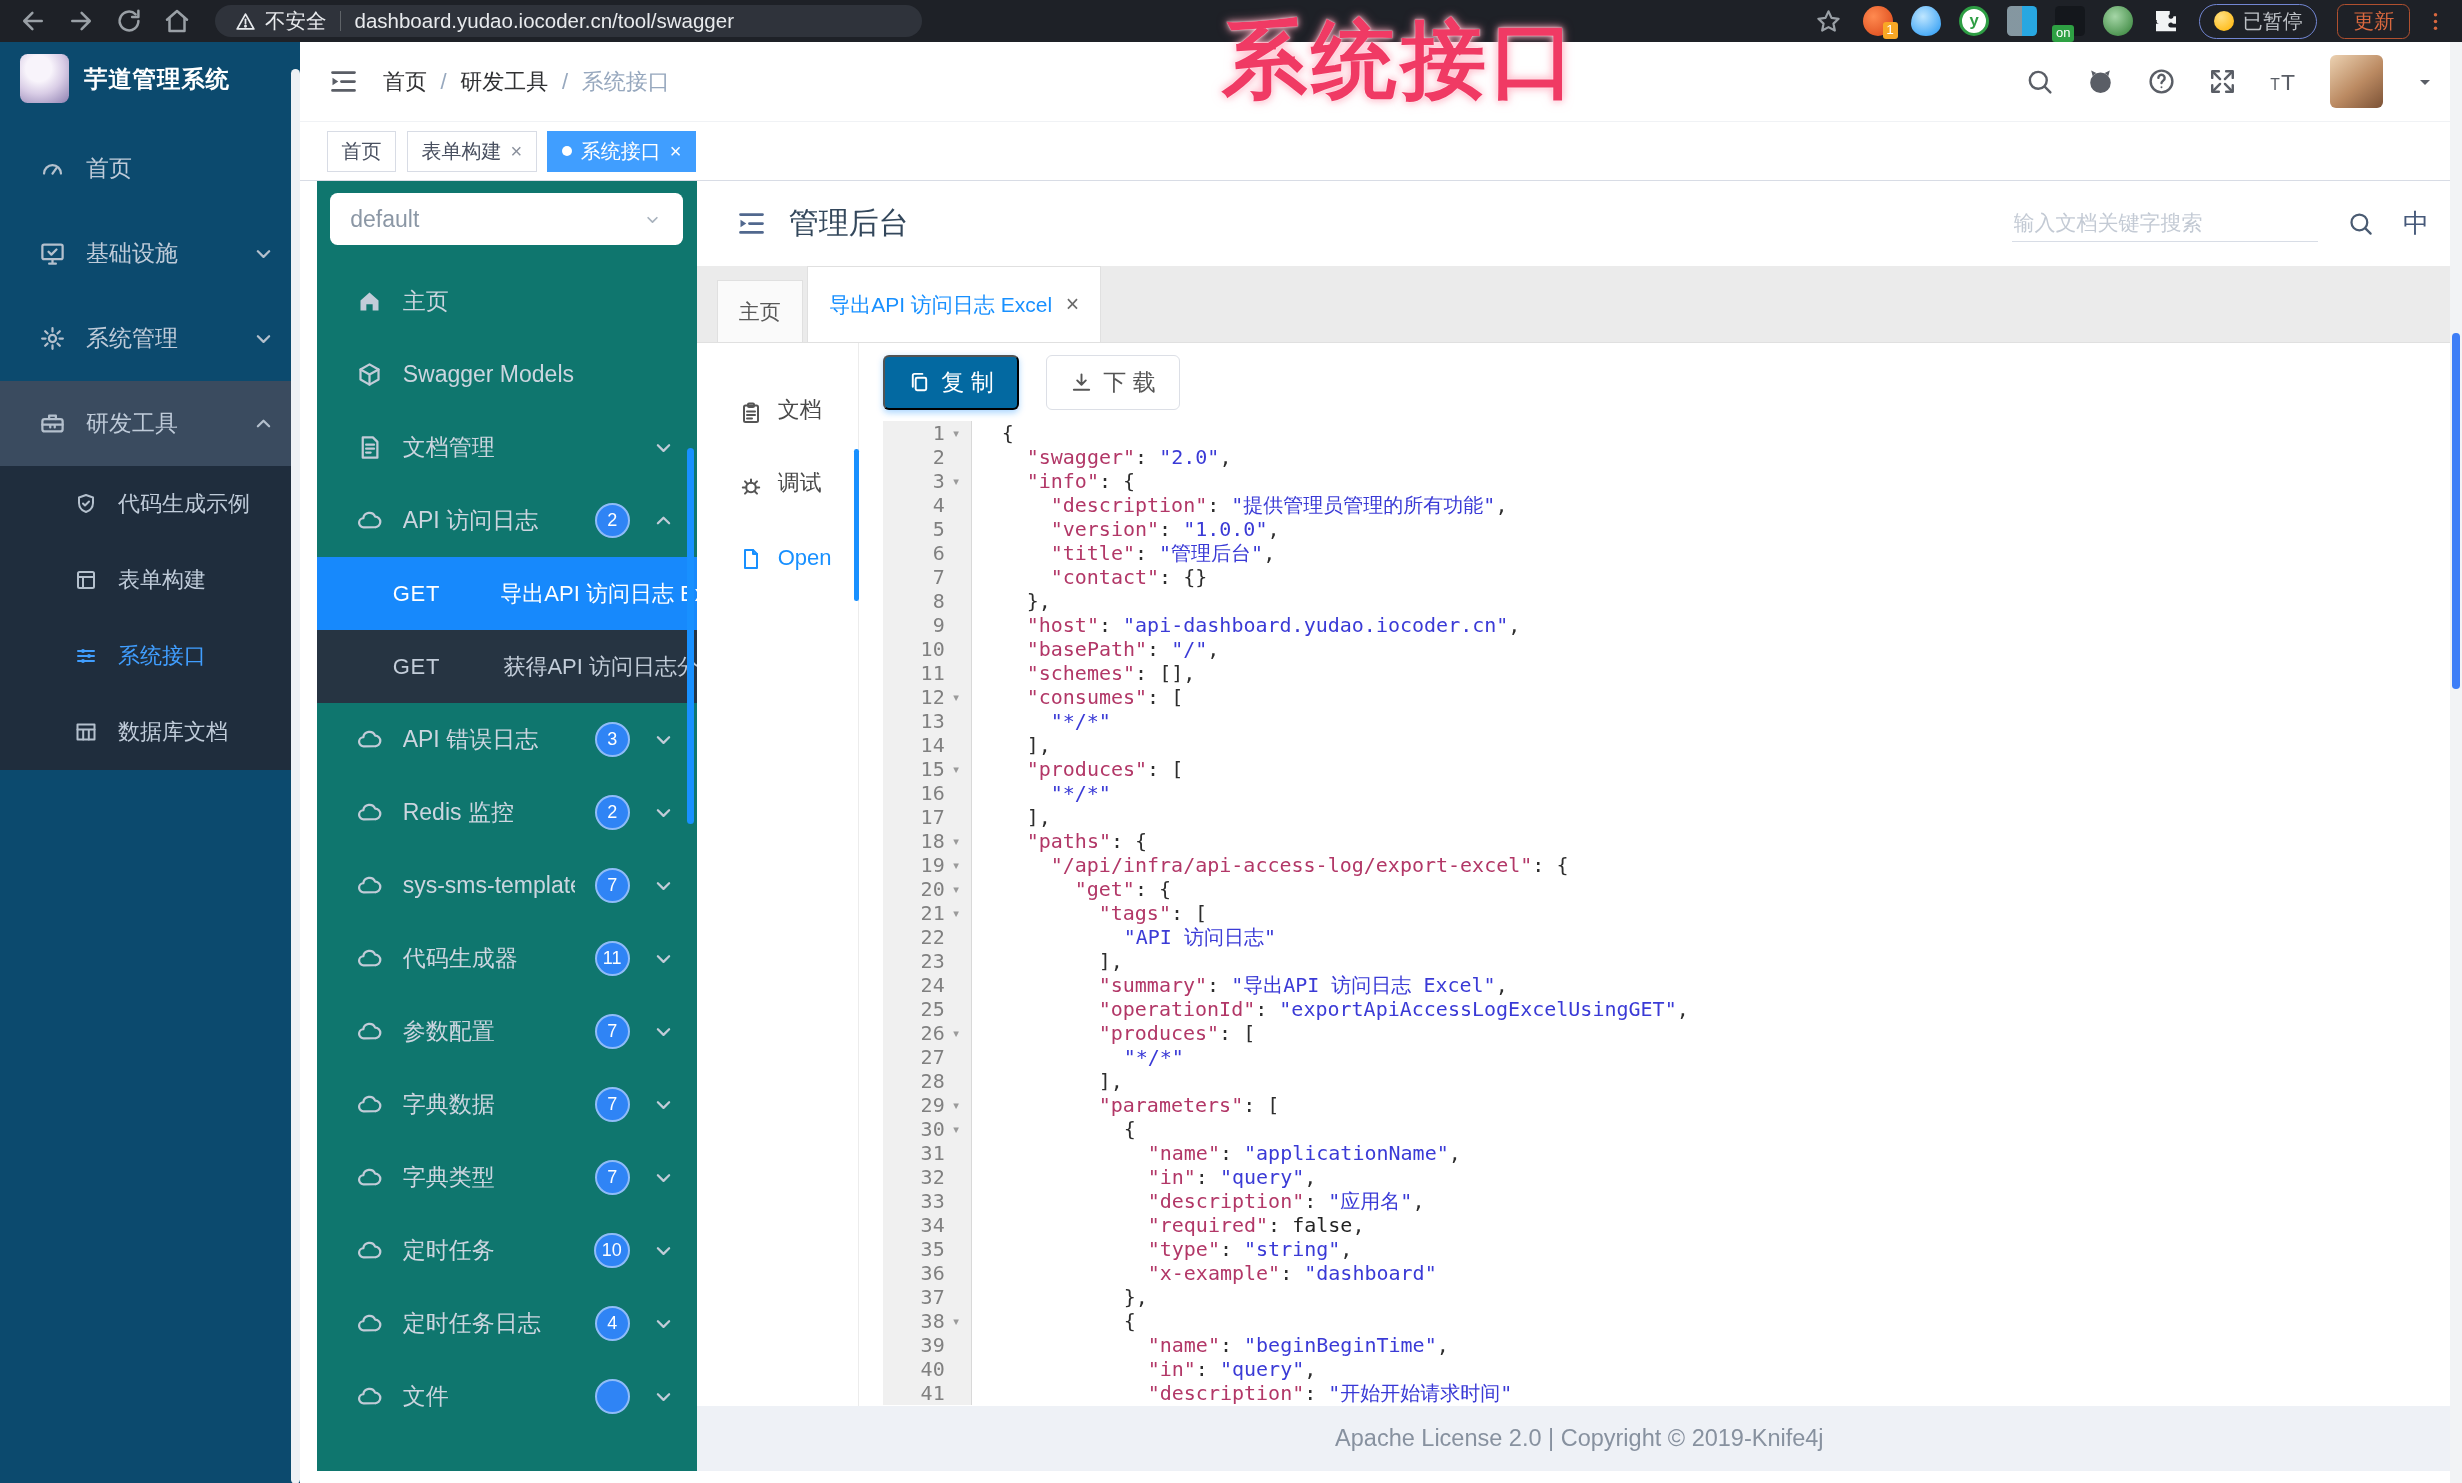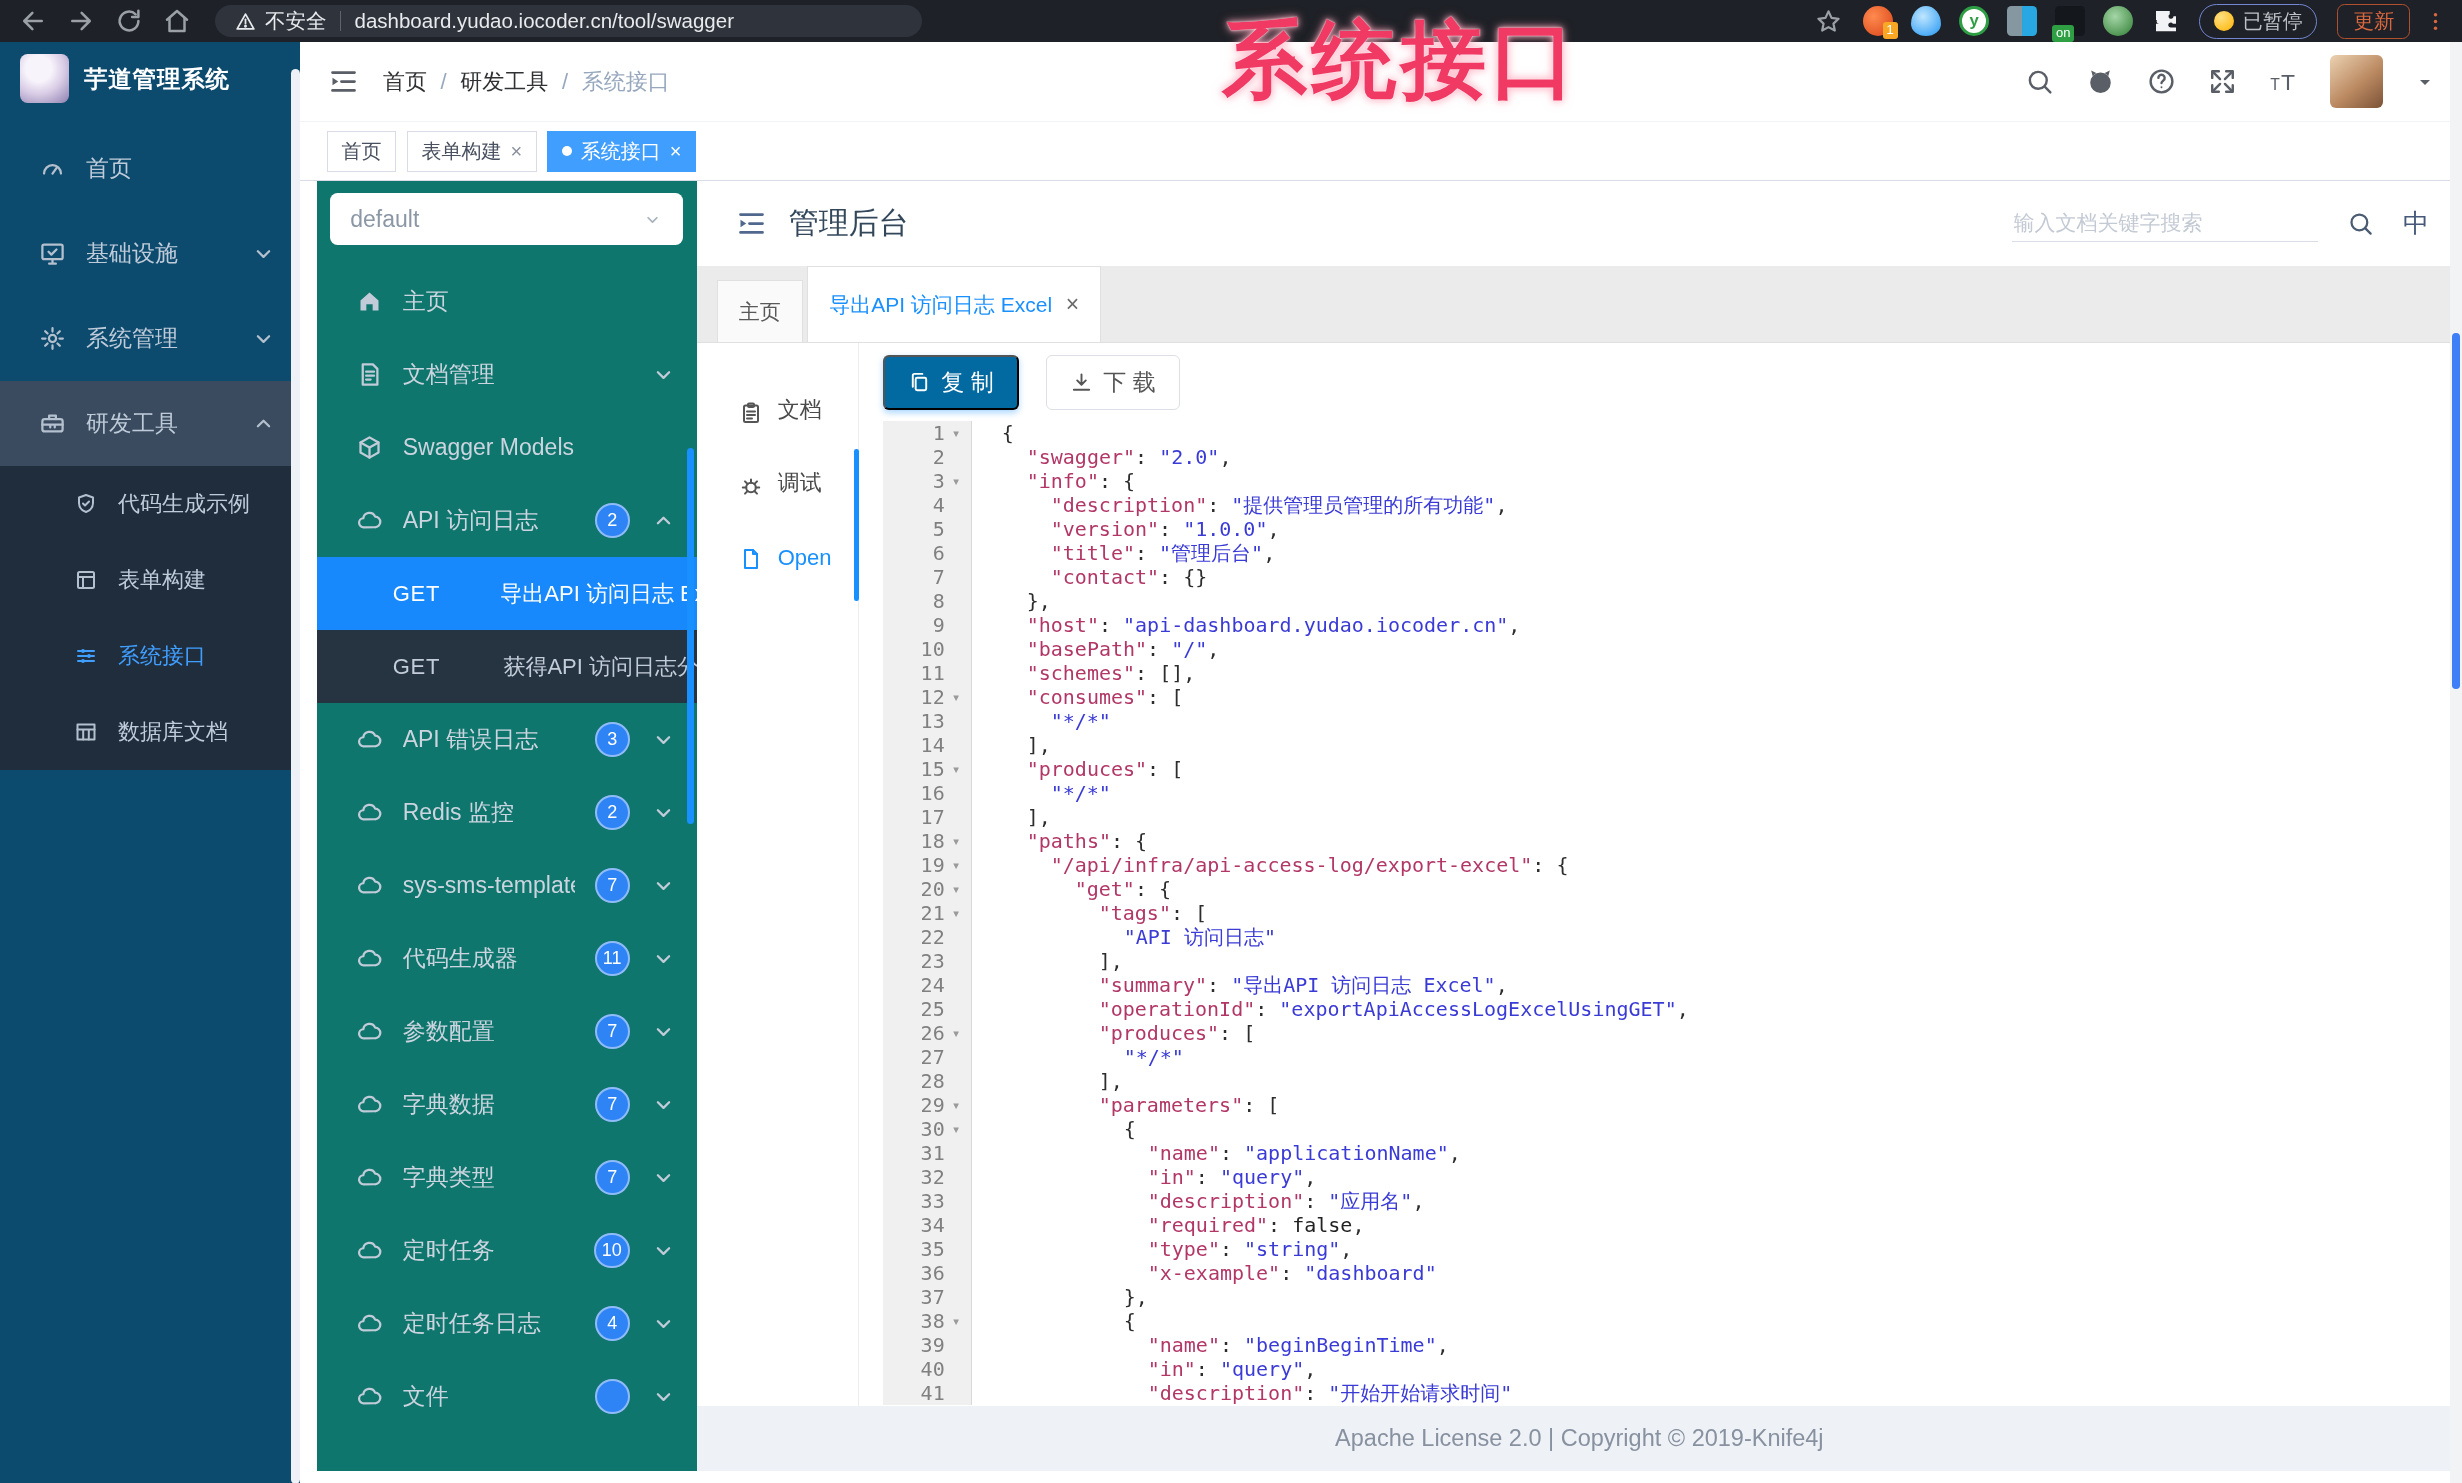--- a/index.html
+++ b/index.html
@@ -413,39 +413,39 @@
               <span class="icon">
                 <svg viewBox="0 0 24 24" fill="none" stroke="currentColor" stroke-width="2" stroke-linecap="round" stroke-linejoin="round">
                   <path d="M4 11.2L12 4l8 7.2V20h-5.2v-5.6H9.2V20H4z" fill="currentColor" stroke="none"></path>
                 </svg>
               </span>
               <span class="k4-label">主页</span>
             </div>
             <div class="k4-item">
               <span class="icon">
                 <svg viewBox="0 0 24 24" fill="none" stroke="currentColor" stroke-width="2" stroke-linecap="round" stroke-linejoin="round">
+                  <path d="M12 3l8 4.5v9L12 21l-8-4.5v-9z"></path>
+                  <path d="M12 12l8-4.5M12 12L4 7.5M12 12v9"></path>
+                </svg>
+              </span>
+              <span class="k4-label">Swagger Models</span>
+            </div>
+            <div class="k4-item">
+              <span class="icon">
+                <svg viewBox="0 0 24 24" fill="none" stroke="currentColor" stroke-width="2" stroke-linecap="round" stroke-linejoin="round">
                   <path d="M6 3h9l4 4v14H6z"></path>
                   <path d="M9 9.5h7M9 13h7M9 16.5h4"></path>
                 </svg>
               </span>
               <span class="k4-label">文档管理</span>
               <span class="icon k4-chev">
                 <svg viewBox="0 0 24 24" fill="none" stroke="currentColor" stroke-width="2" stroke-linecap="round" stroke-linejoin="round">
                   <path d="M7 10l5 5 5-5"></path>
                 </svg>
               </span>
-            </div>
-            <div class="k4-item">
-              <span class="icon">
-                <svg viewBox="0 0 24 24" fill="none" stroke="currentColor" stroke-width="2" stroke-linecap="round" stroke-linejoin="round">
-                  <path d="M12 3l8 4.5v9L12 21l-8-4.5v-9z"></path>
-                  <path d="M12 12l8-4.5M12 12L4 7.5M12 12v9"></path>
-                </svg>
-              </span>
-              <span class="k4-label">Swagger Models</span>
             </div>
             <div class="k4-item">
               <span class="icon">
                 <svg viewBox="0 0 24 24" fill="none" stroke="currentColor" stroke-width="2" stroke-linecap="round" stroke-linejoin="round">
                   <path d="M7 18a4 4 0 0 1-.5-8A5.5 5.5 0 0 1 17 8.6 4 4 0 0 1 16.8 18z"></path>
                 </svg>
               </span>
               <span class="k4-label">API 访问日志</span>
               <span class="badge">2</span>
               <span class="icon k4-chev">

